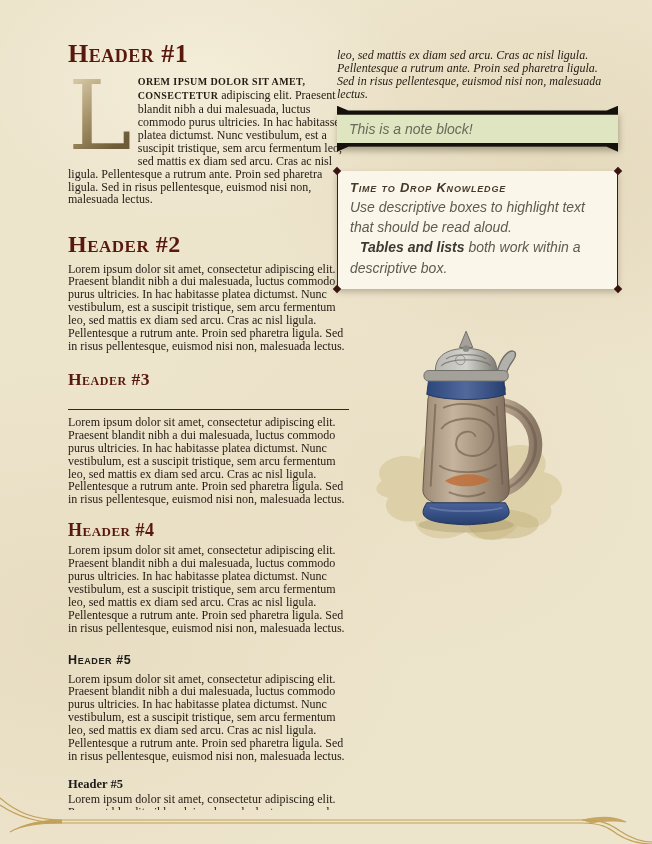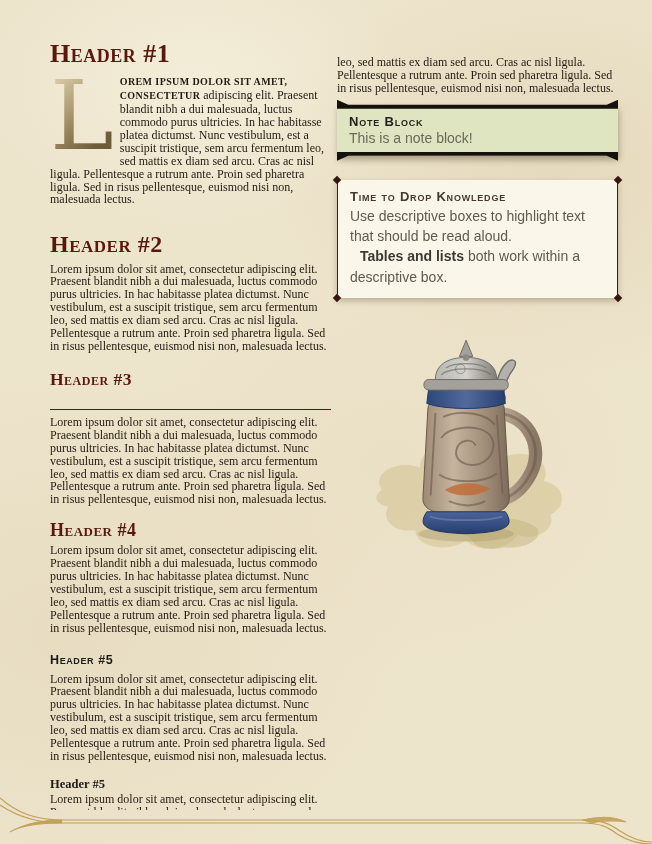--- a/index.html
+++ b/index.html
@@ -13,22 +13,22 @@
     width: 652px; height: 844px;
     background:
       radial-gradient(ellipse 420px 300px at 85% 20%, rgba(190,170,120,.18), rgba(190,170,120,0) 70%),
       radial-gradient(ellipse 500px 380px at 10% 75%, rgba(196,178,130,.15), rgba(196,178,130,0) 70%),
       radial-gradient(ellipse 380px 300px at 60% 55%, rgba(210,194,150,.12), rgba(210,194,150,0) 70%),
       radial-gradient(ellipse 300px 200px at 30% 10%, rgba(250,246,230,.5), rgba(250,246,230,0) 70%),
       #EDE4CC;
     overflow: hidden;
   }
   .col { position: absolute; width: 281px; }
-  .col-left  { left: 50px; top: 40px; height: 770px; overflow: hidden; }
-  .col-right { left: 337px; top: 56px; height: 770px; }
+  .col-left  { left: 68px; top: 40px; height: 770px; overflow: hidden; }
+  .col-right { left: 337px; top: 49px; height: 770px; font-style: italic; }
 
   h1, h2, h3, h4 {
     font-family: "Liberation Serif", "DejaVu Serif", serif;
     font-variant: small-caps;
     font-weight: 600;
     color: #58180D;
     letter-spacing: .5px;
   }
   h1 { font-size: 26px; line-height: 1.05; margin-bottom: 8px; }
   h2 { font-size: 24px; line-height: 1.05; margin-top: 26px; margin-bottom: 5px; }
@@ -136,21 +136,20 @@
     <p class="body-text">Lorem ipsum dolor sit amet, consectetur adipiscing elit. Praesent blandit nibh a dui malesuada, luctus commodo purus ultricies. In hac habitasse platea dictumst. Nunc vestibulum, est a suscipit tristique, sem arcu fermentum</p>
 
   </div>
 
   <div class="col col-right">
 
     <p class="body-text">leo, sed mattis ex diam sed arcu. Cras ac nisl ligula. Pellentesque a rutrum ante. Proin sed pharetra ligula. Sed in risus pellentesque, euismod nisi non, malesuada lectus.</p>
 
     <div class="note">
       <div class="note-bar top"></div>
-      <div class="note-title">Note Block</div>
       <div class="note-text">This is a note block!</div>
       <div class="note-bar bottom"></div>
     </div>
 
     <div class="descriptive">
       <span class="pin tl"></span>
       <span class="pin tr"></span>
       <span class="pin bl"></span>
       <span class="pin br"></span>
       <div class="desc-title">Time to Drop Knowledge</div>

